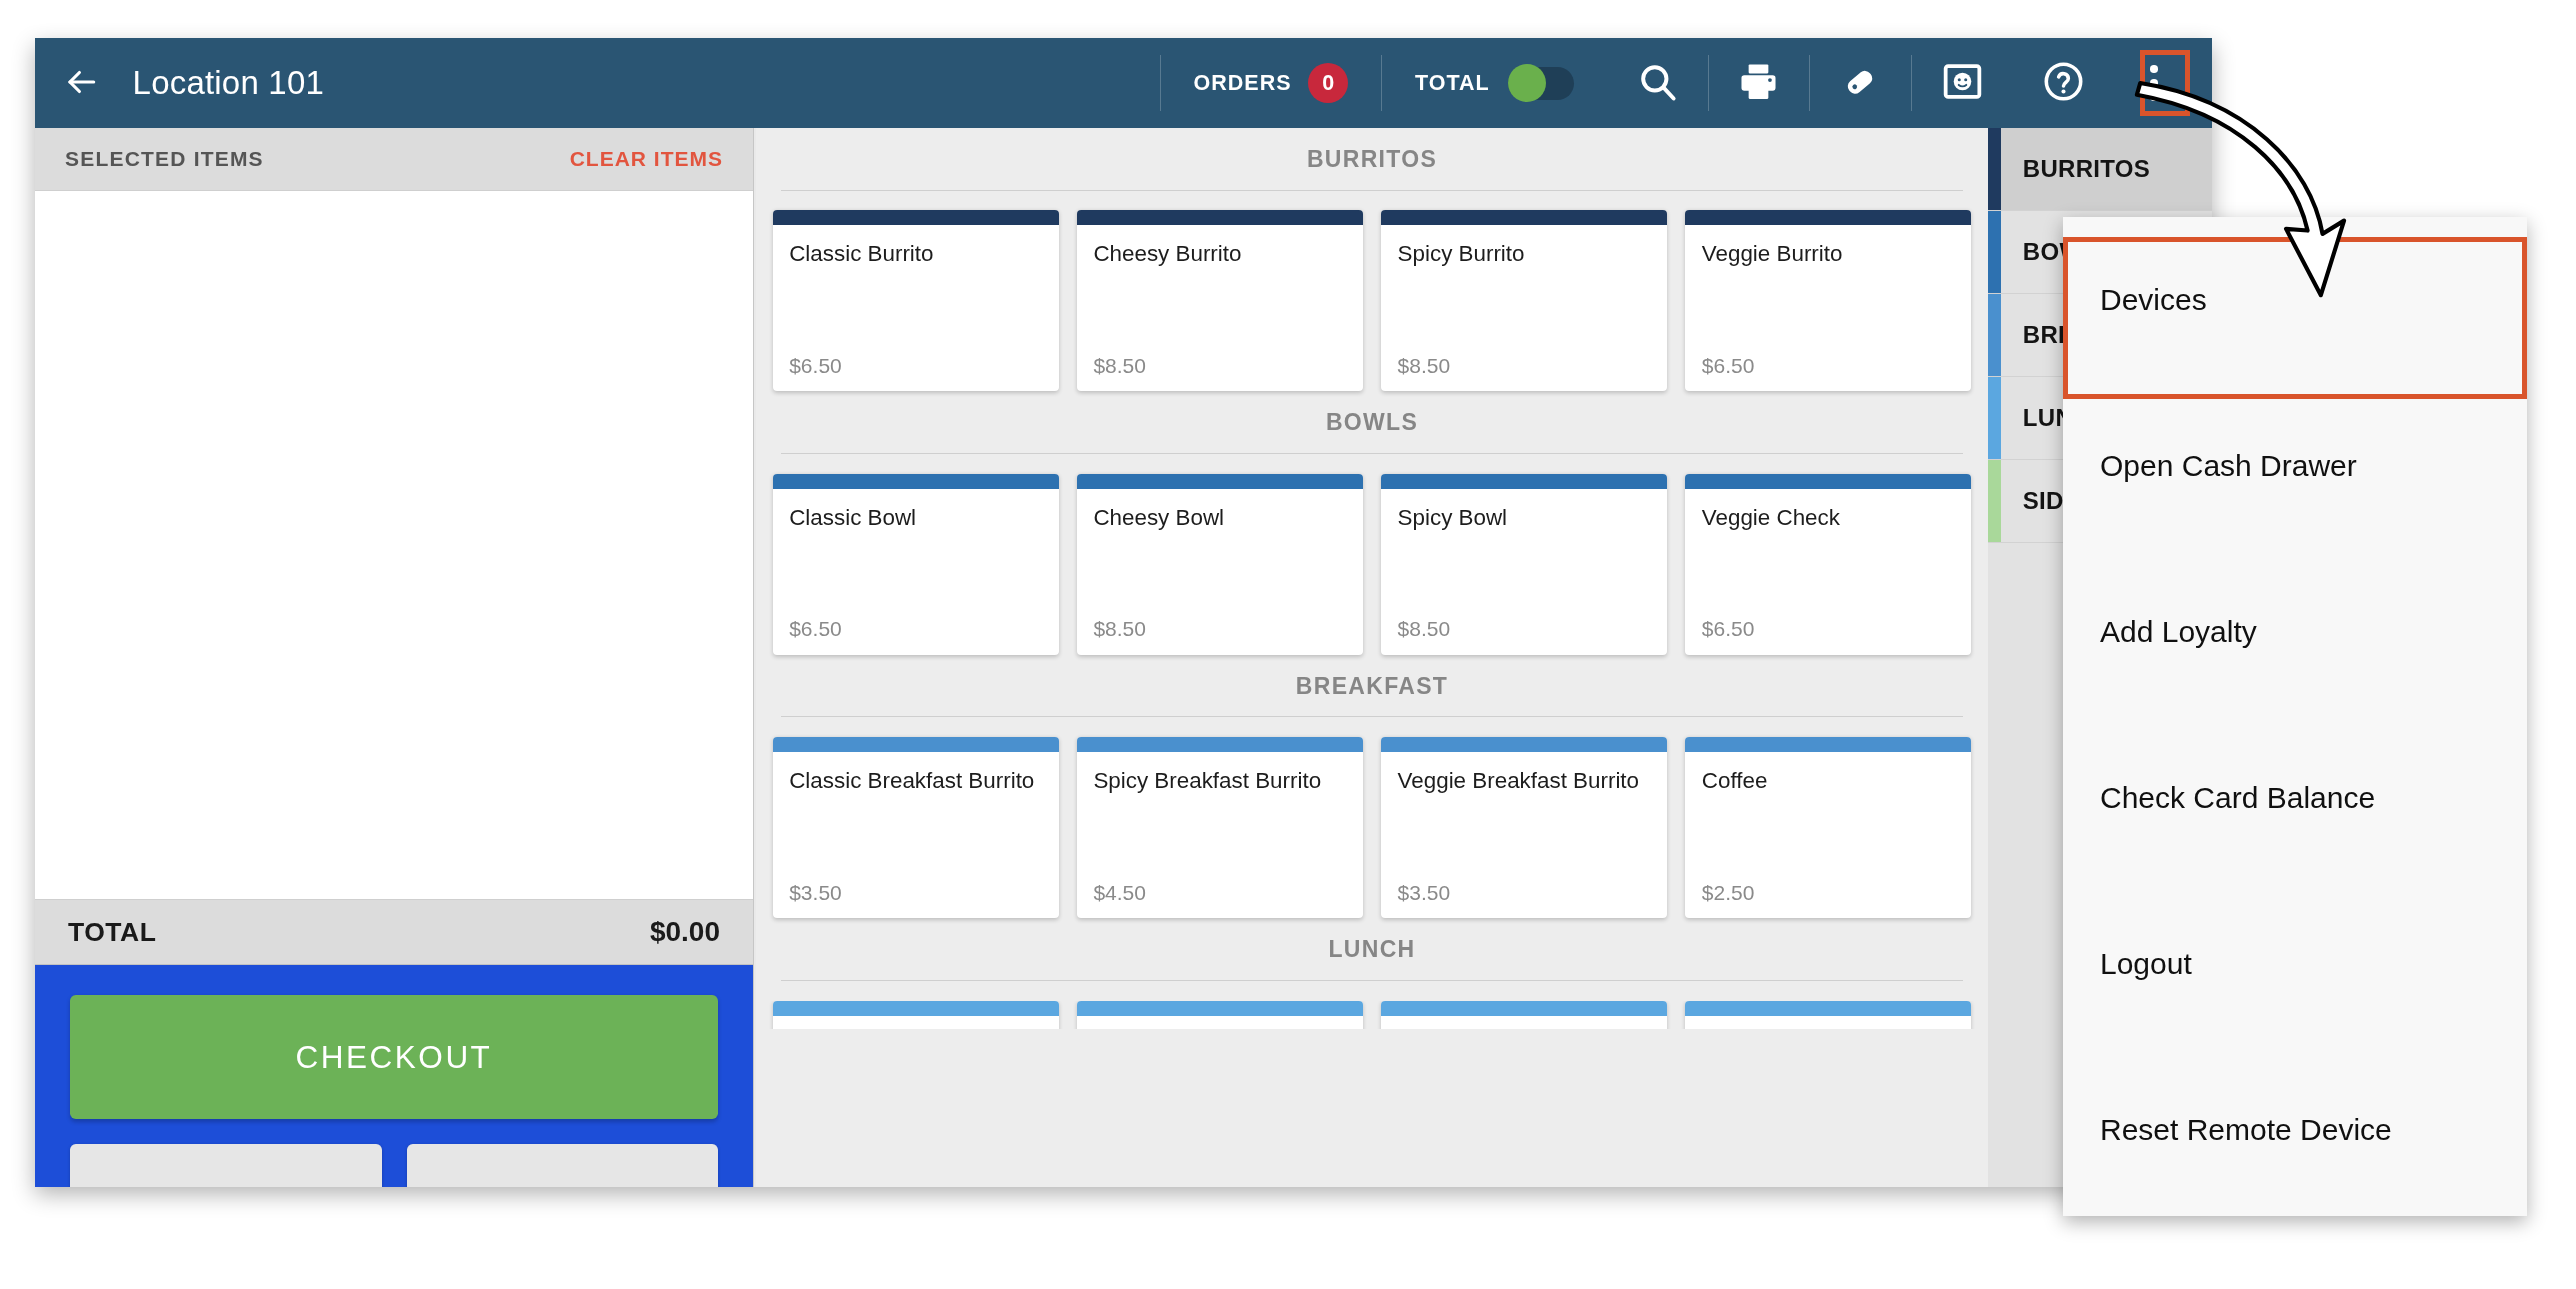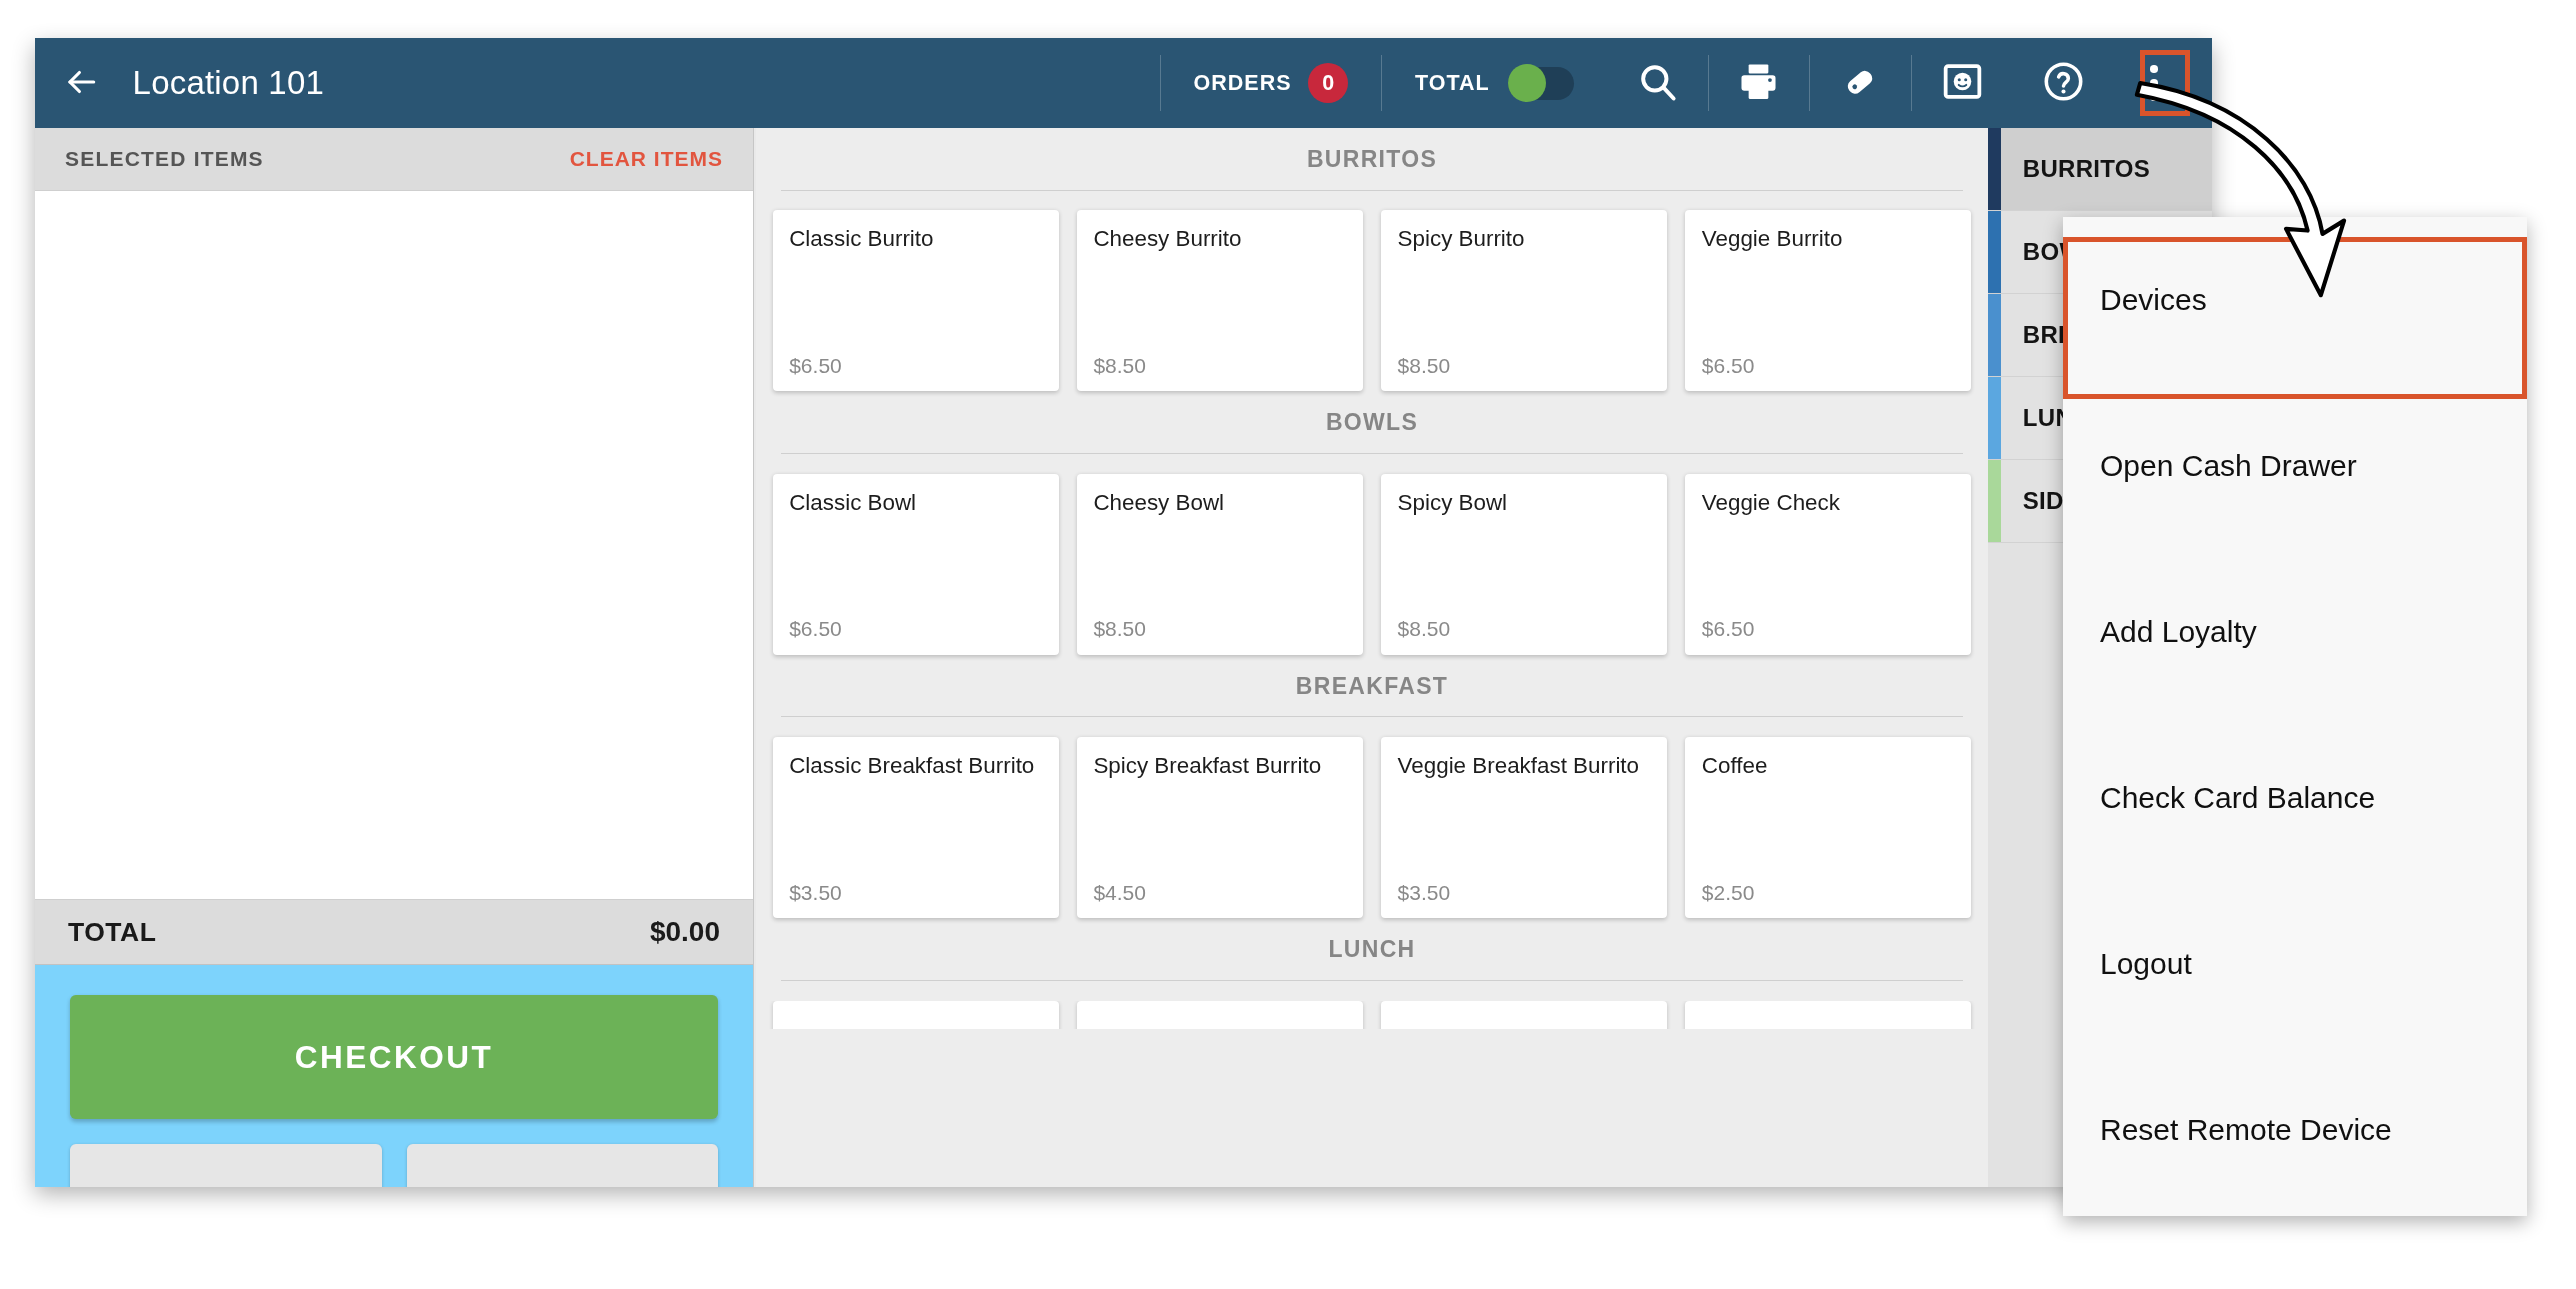--- a/index.html
+++ b/index.html
@@ -121,24 +121,23 @@
     height: 65px; flex: none;
     display: flex; align-items: center; justify-content: space-between;
     padding: 0 33px;
     background: #dcdcdc;
     border-bottom: 0.8px solid #c2c2c2;
   }
   #total-label { font-size: 26.5px; font-weight: bold; color: #1a1a1a; letter-spacing: 0.5px; }
   #total-value { font-size: 28px; font-weight: bold; color: #1a1a1a; }
   #checkout-zone {
     flex: none; height: 222px;
-    background: #7dd3fc;
+    background: #1d4ed8;
     padding: 30px 35px 0 35px;
     position: relative;
-    font-weight: bold;
   }
   #checkout-btn {
     width: 100%; height: 124px;
     background: #6cb257;
     border-radius: 5.8px;
     box-shadow: 0 2.5px 4.1px rgba(0,0,0,0.22);
     display: flex; align-items: center; justify-content: center;
     color: #ffffff; font-size: 31.5px; letter-spacing: 2.5px;
   }
   #partial-btn-row {
@@ -178,21 +177,21 @@
     display: flex;
     gap: 18px;
     padding: 0 3.3px;
   }
   .prod-card {
     flex: 1;
     height: 181px;
     background: #ffffff;
     border-radius: 4.1px;
     box-shadow: 0 1.7px 4.1px rgba(0,0,0,0.20);
-    display: flex; flex-direction: row;
+    display: flex; flex-direction: column;
     overflow: hidden;
   }
   .card-stripe { height: 15px; flex: none; }
   .card-body {
     flex: 1;
     padding: 15px 16.6px 13.3px 16.6px;
     display: flex; flex-direction: column; justify-content: space-between;
   }
   .card-name {
     font-size: 22.4px; color: #1d1d1d; line-height: 1.28;

